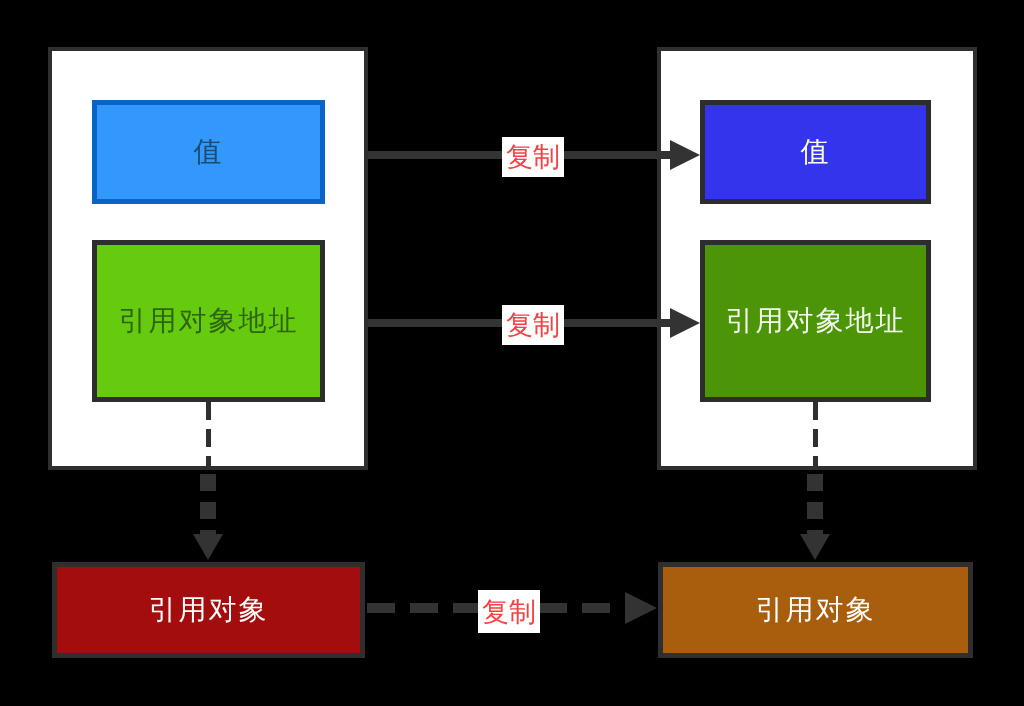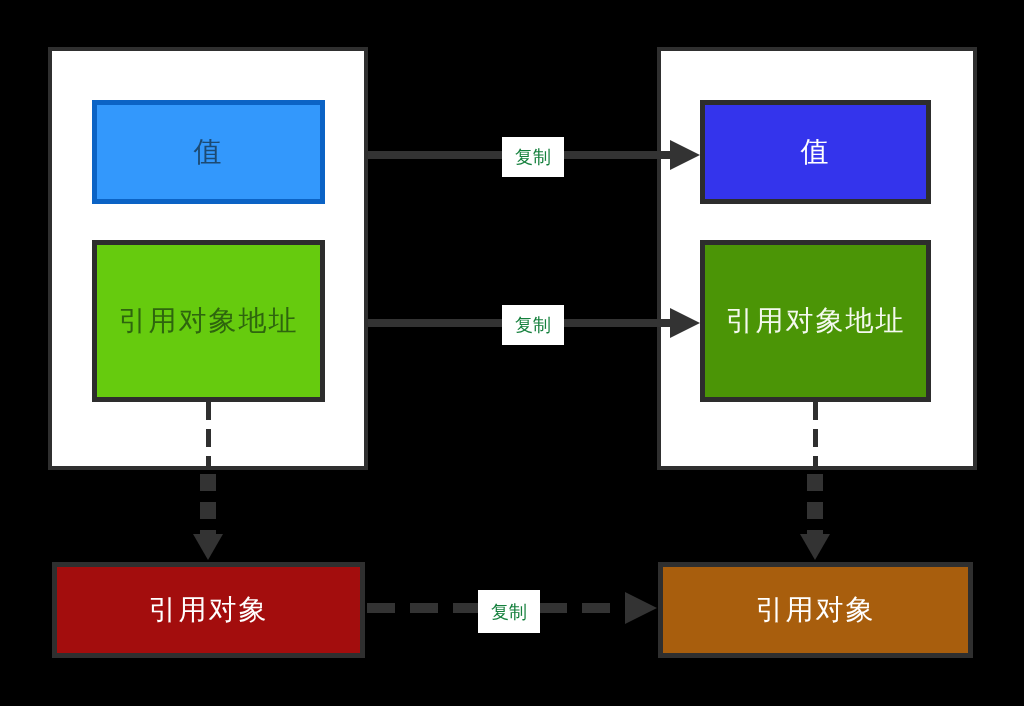--- a/index.html
+++ b/index.html
@@ -67,22 +67,22 @@
   }
   .hdash {
     position: absolute;
     height: 10px;
     background: repeating-linear-gradient(90deg, #333 0 28px, transparent 28px 43px);
     z-index: 2;
   }
   .copy-label {
     position: absolute;
     background: #fff;
-    color: #15803d;
-    font-size: 18px;
+    color: #ef4444;
+    font-size: 27px;
     display: flex;
     align-items: center;
     justify-content: center;
     padding: 0 3px;
     min-width: 56px;
     z-index: 4;
   }
 </style>
 </head>
 <body>

